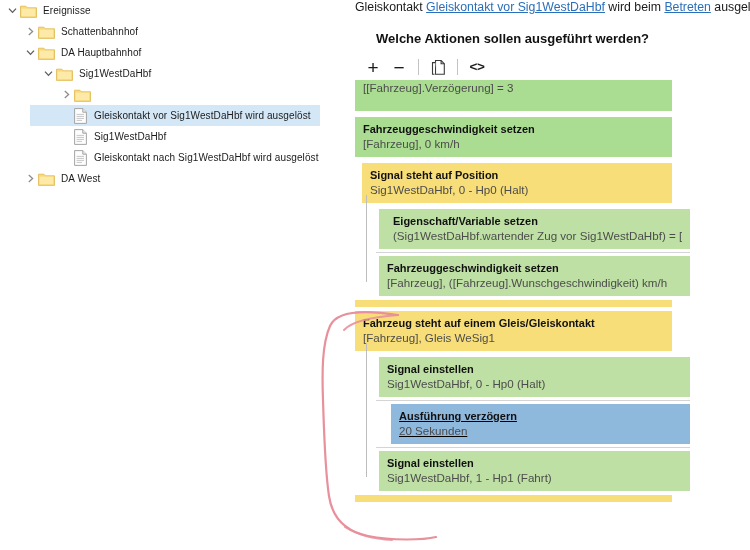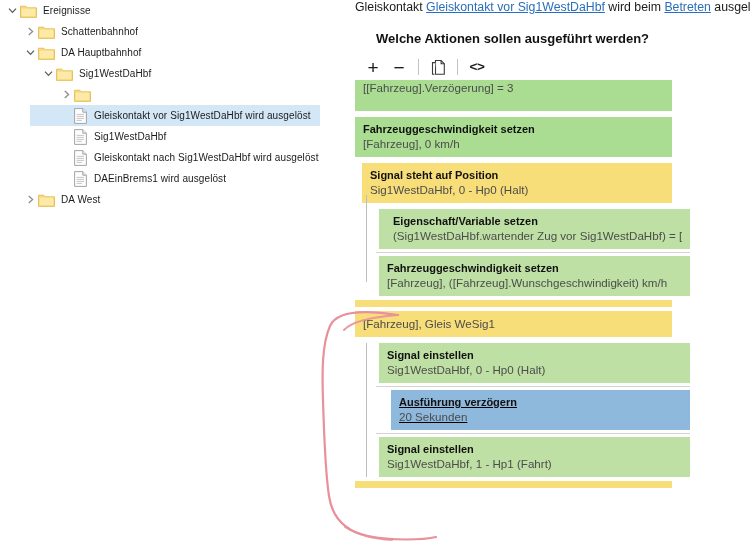--- a/index.html
+++ b/index.html
@@ -229,36 +229,20 @@
               <path d="M8.8 0.6 v3.6 h3.6" fill="#ececec" stroke="#9a9a9a" stroke-width="0.9"></path>
               <g stroke="#b9b9b9" stroke-width="0.8">
                 <path d="M2.6 6.4 h7.4"></path>
                 <path d="M2.6 8.4 h7.4"></path>
                 <path d="M2.6 10.4 h7.4"></path>
                 <path d="M2.6 12.4 h5.4"></path>
               </g>
             </svg>
           </span>
           <span class="tree-label">Gleiskontakt nach Sig1WestDaHbf wird ausgelöst</span>
-        </div>
-        <div class="tree-row" style="padding-left: 58px;">
-          <span class="twisty spacer"></span>
-          <span>
-            <svg class="doc-ico" viewBox="0 0 13 16">
-              <path d="M0.6 0.6 h8.2 l3.6 3.6 v11.2 h-11.8 z" fill="#fdfdfd" stroke="#9a9a9a" stroke-width="0.9"></path>
-              <path d="M8.8 0.6 v3.6 h3.6" fill="#ececec" stroke="#9a9a9a" stroke-width="0.9"></path>
-              <g stroke="#b9b9b9" stroke-width="0.8">
-                <path d="M2.6 6.4 h7.4"></path>
-                <path d="M2.6 8.4 h7.4"></path>
-                <path d="M2.6 10.4 h7.4"></path>
-                <path d="M2.6 12.4 h5.4"></path>
-              </g>
-            </svg>
-          </span>
-          <span class="tree-label">DAEinBrems1 wird ausgelöst</span>
         </div>
         <div class="tree-row" style="padding-left: 22px;">
           <span class="twisty">
             <svg width="9" height="9" viewBox="0 0 9 9">
               <path d="M2.8 1 L6.6 4.5 L2.8 8" fill="none" stroke="#8d8d8d" stroke-width="1.3"></path>
             </svg>
           </span>
           <span>
             <svg class="folder-ico" viewBox="0 0 17 14">
               <path d="M0.5 2.2 h5.4 l1.5 1.6 h9.1 v9.6 h-16 z" fill="#f8d97b" stroke="#e0b94e" stroke-width="0.8"></path>
@@ -316,20 +300,21 @@
           <div class="hr"></div>
         </div>
         <div class="blk green2" style="margin-left: 27px; margin-right: 60px;">
           <div class="t1">Fahrzeuggeschwindigkeit setzen</div>
           <div class="t2">[Fahrzeug], ([Fahrzeug].Wunschgeschwindigkeit) km/h</div>
         </div>
         <div class="gap-sm"></div>
         <div class="blk yellow thin-bar" style="margin-left: 3px; margin-right: 78px; padding: 0px; height: 7px;"></div>
         <div class="gap-sm"></div>
         <div class="blk yellow" style="margin-left: 3px; margin-right: 78px;">
+          <div class="t1">Fahrzeug steht auf einem Gleis/Gleiskontakt</div>
           <div class="t2">[Fahrzeug], Gleis WeSig1</div>
         </div>
         <div class="gap"></div>
         <div class="blk green2" style="margin-left: 27px; margin-right: 60px;">
           <div class="t1">Signal einstellen</div>
           <div class="t2">Sig1WestDaHbf, 0 - Hp0 (Halt)</div>
         </div>
         <div class="sep-row">
           <div class="hr"></div>
         </div>

